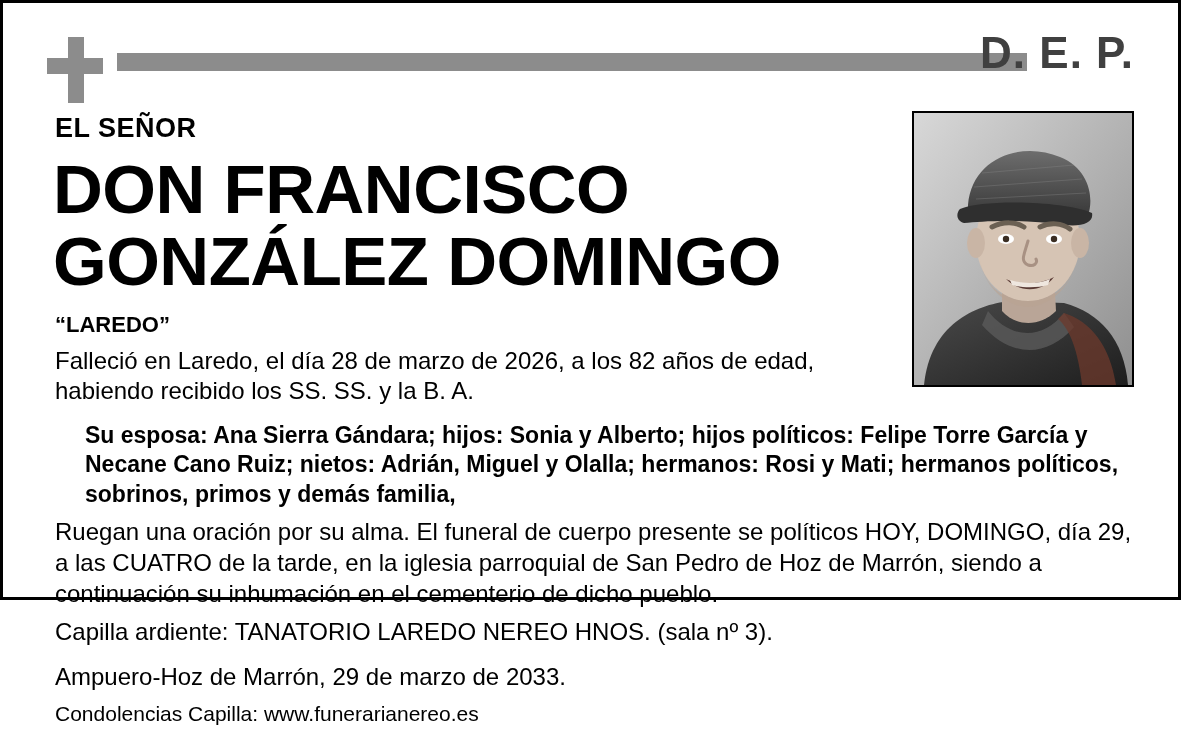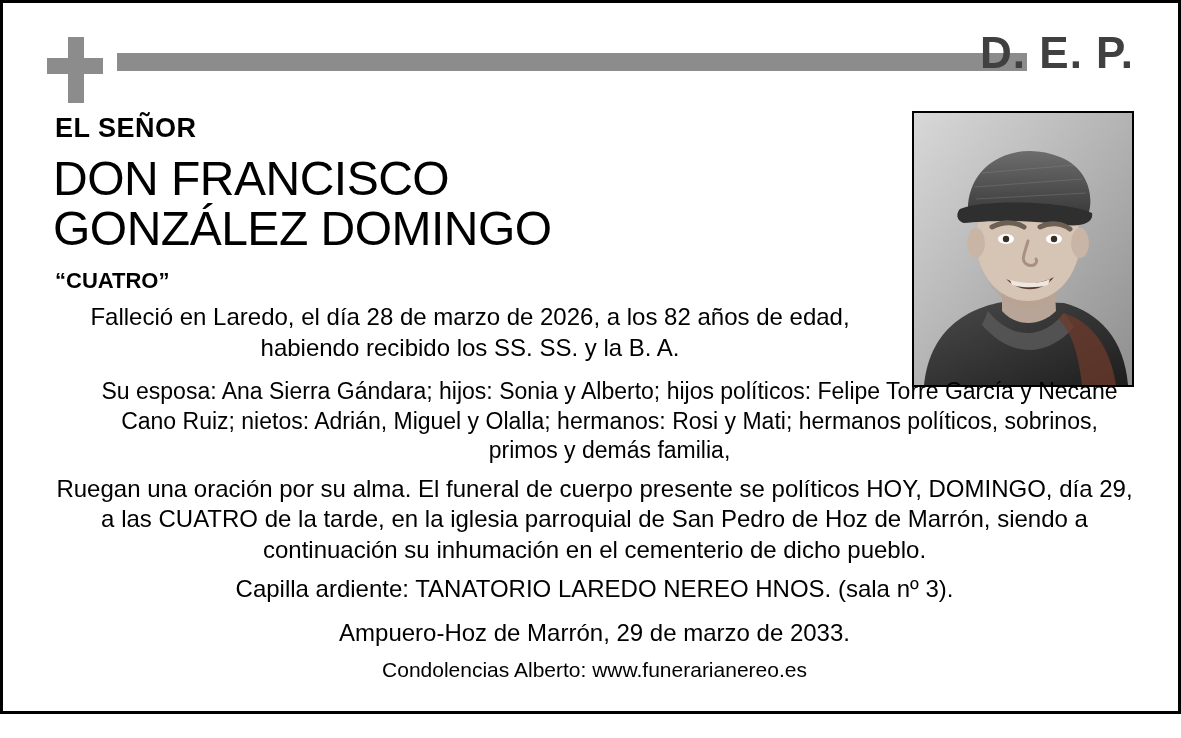--- a/index.html
+++ b/index.html
@@ -10,21 +10,21 @@
   body {
     width: 1181px;
     height: 738px;
     font-family: "Liberation Sans", sans-serif;
     color: #000000;
     overflow: hidden;
   }
   .obituary {
     position: relative;
     width: 1181px;
-    height: 714px;
+    height: 600px;
     box-sizing: border-box;
     border: 3px solid #000000;
     background: #ffffff;
   }
   .inner {
     position: absolute;
     left: 0; top: 0; right: 0; bottom: 0;
     padding: 26px 44px 10px 44px;
     box-sizing: border-box;
   }
@@ -95,42 +95,41 @@
     position: relative;
     width: 100%;
   }
   .pretitle {
     font-size: 27px;
     font-weight: bold;
     letter-spacing: 0.5px;
     margin: 6px 12px 10px 8px;
   }
   .name {
-    font-size: 48px;
-    font-weight: normal;
+    font-size: 69px;
+    font-weight: bold;
     line-height: 1.04;
     letter-spacing: -0.5px;
     margin: 0 0 4px 6px;
     max-width: 820px;
   }
   .name .line { display: block; white-space: nowrap; }
   .nickname {
     font-size: 22px;
     font-weight: bold;
     margin: 14px 0 8px 8px;
   }
   .para {
     font-size: 24px;
     line-height: 1.28;
     margin: 0 0 8px 8px;
     max-width: 830px;
-    text-align: center;
   }
   .para.bold {
-    font-weight: normal;
+    font-weight: bold;
     font-size: 23px;
     max-width: 1080px;
     margin-left: 38px;
   }
   .para.full { max-width: 1080px; }
   .para.small {
     font-size: 21px;
     margin-top: 2px;
   }
   .spacer6 { height: 6px; }
@@ -208,33 +207,33 @@
     </div>
 
     <div class="content">
       <div class="pretitle">EL SEÑOR</div>
 
       <div class="name">
         <span class="line">DON FRANCISCO</span>
         <span class="line">GONZÁLEZ DOMINGO</span>
       </div>
 
-      <div class="nickname">“CUATRO”</div>
+      <div class="nickname">“LAREDO”</div>
 
       <div class="para">Falleció en Laredo, el día 28 de marzo de 2026, a los 82 años de edad, habiendo recibido los SS. SS. y la B. A.</div>
 
       <div class="spacer6"></div>
 
       <div class="para bold">Su esposa: Ana Sierra Gándara; hijos: Sonia y Alberto; hijos políticos: Felipe Torre García y Necane Cano Ruiz; nietos: Adrián, Miguel y Olalla; hermanos: Rosi y Mati; hermanos políticos, sobrinos, primos y demás familia,</div>
 
       <div class="para full">Ruegan una oración por su alma. El funeral de cuerpo presente se políticos HOY, DOMINGO, día 29, a las CUATRO de la tarde, en la iglesia parroquial de San Pedro de Hoz de Marrón, siendo a continuación su inhumación en el cementerio de dicho pueblo.</div>
 
       <div class="para full">Capilla ardiente: TANATORIO LAREDO NEREO HNOS. (sala nº 3).</div>
 
       <div class="spacer6"></div>
 
       <div class="para full">Ampuero-Hoz de Marrón, 29 de marzo de 2033.</div>
 
-      <div class="para small full">Condolencias Alberto: www.funerarianereo.es</div>
+      <div class="para small full">Condolencias Capilla: www.funerarianereo.es</div>
     </div>
 
   </div>
 </div>
 
 </body></html>

